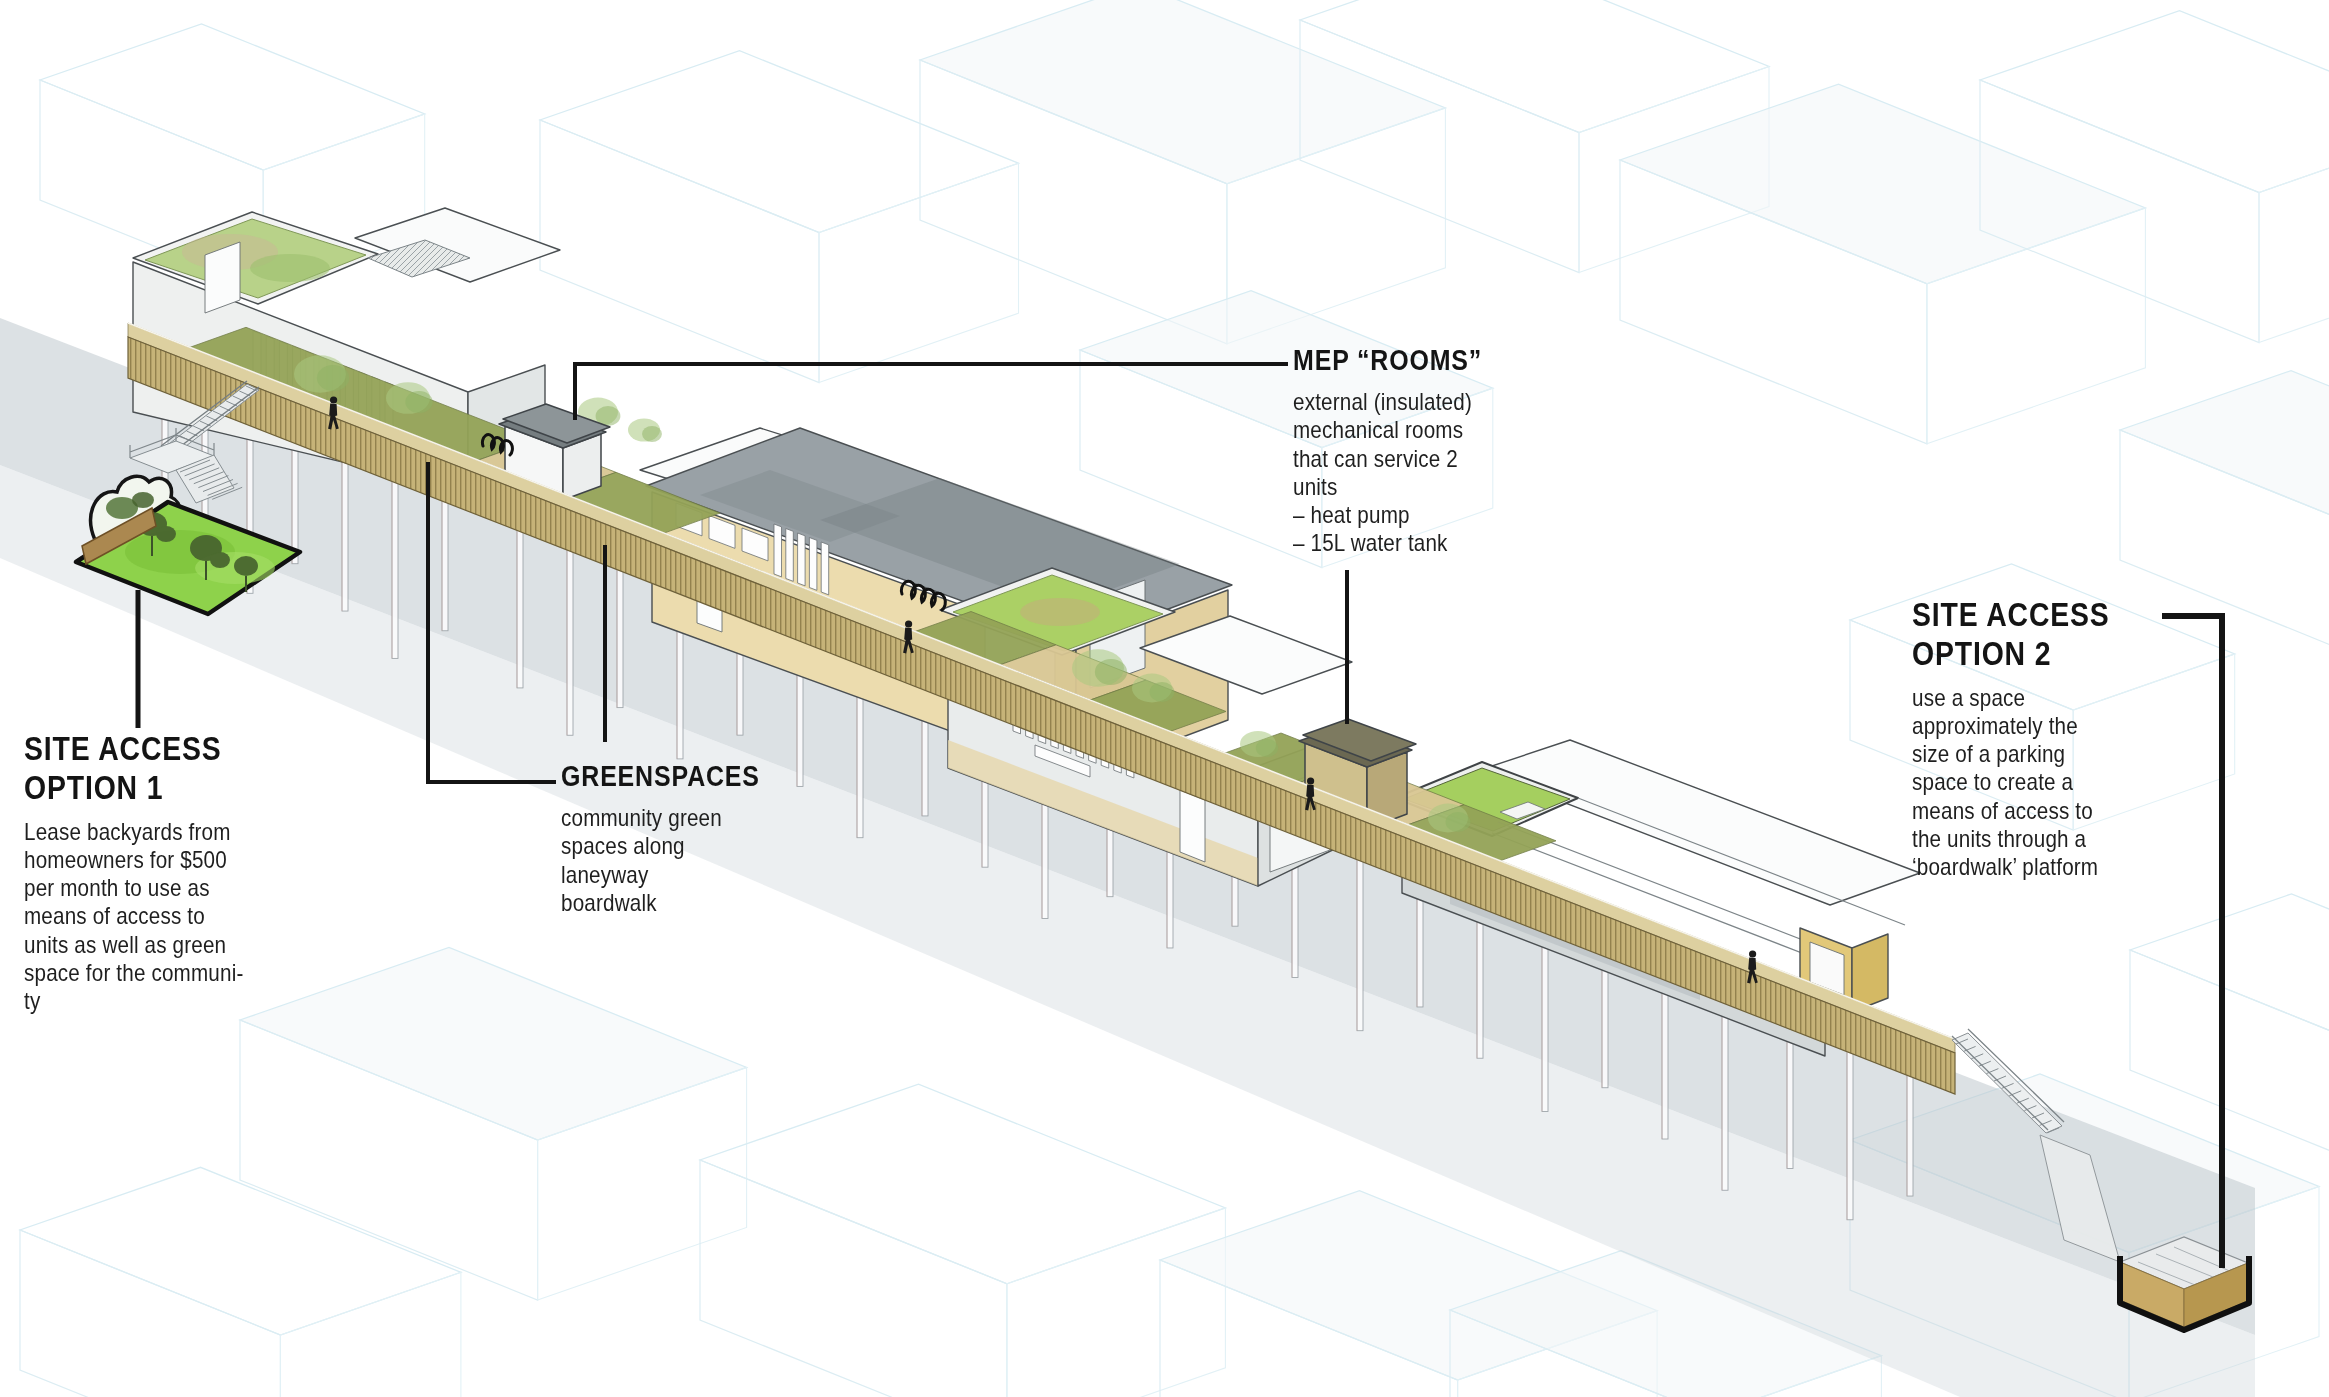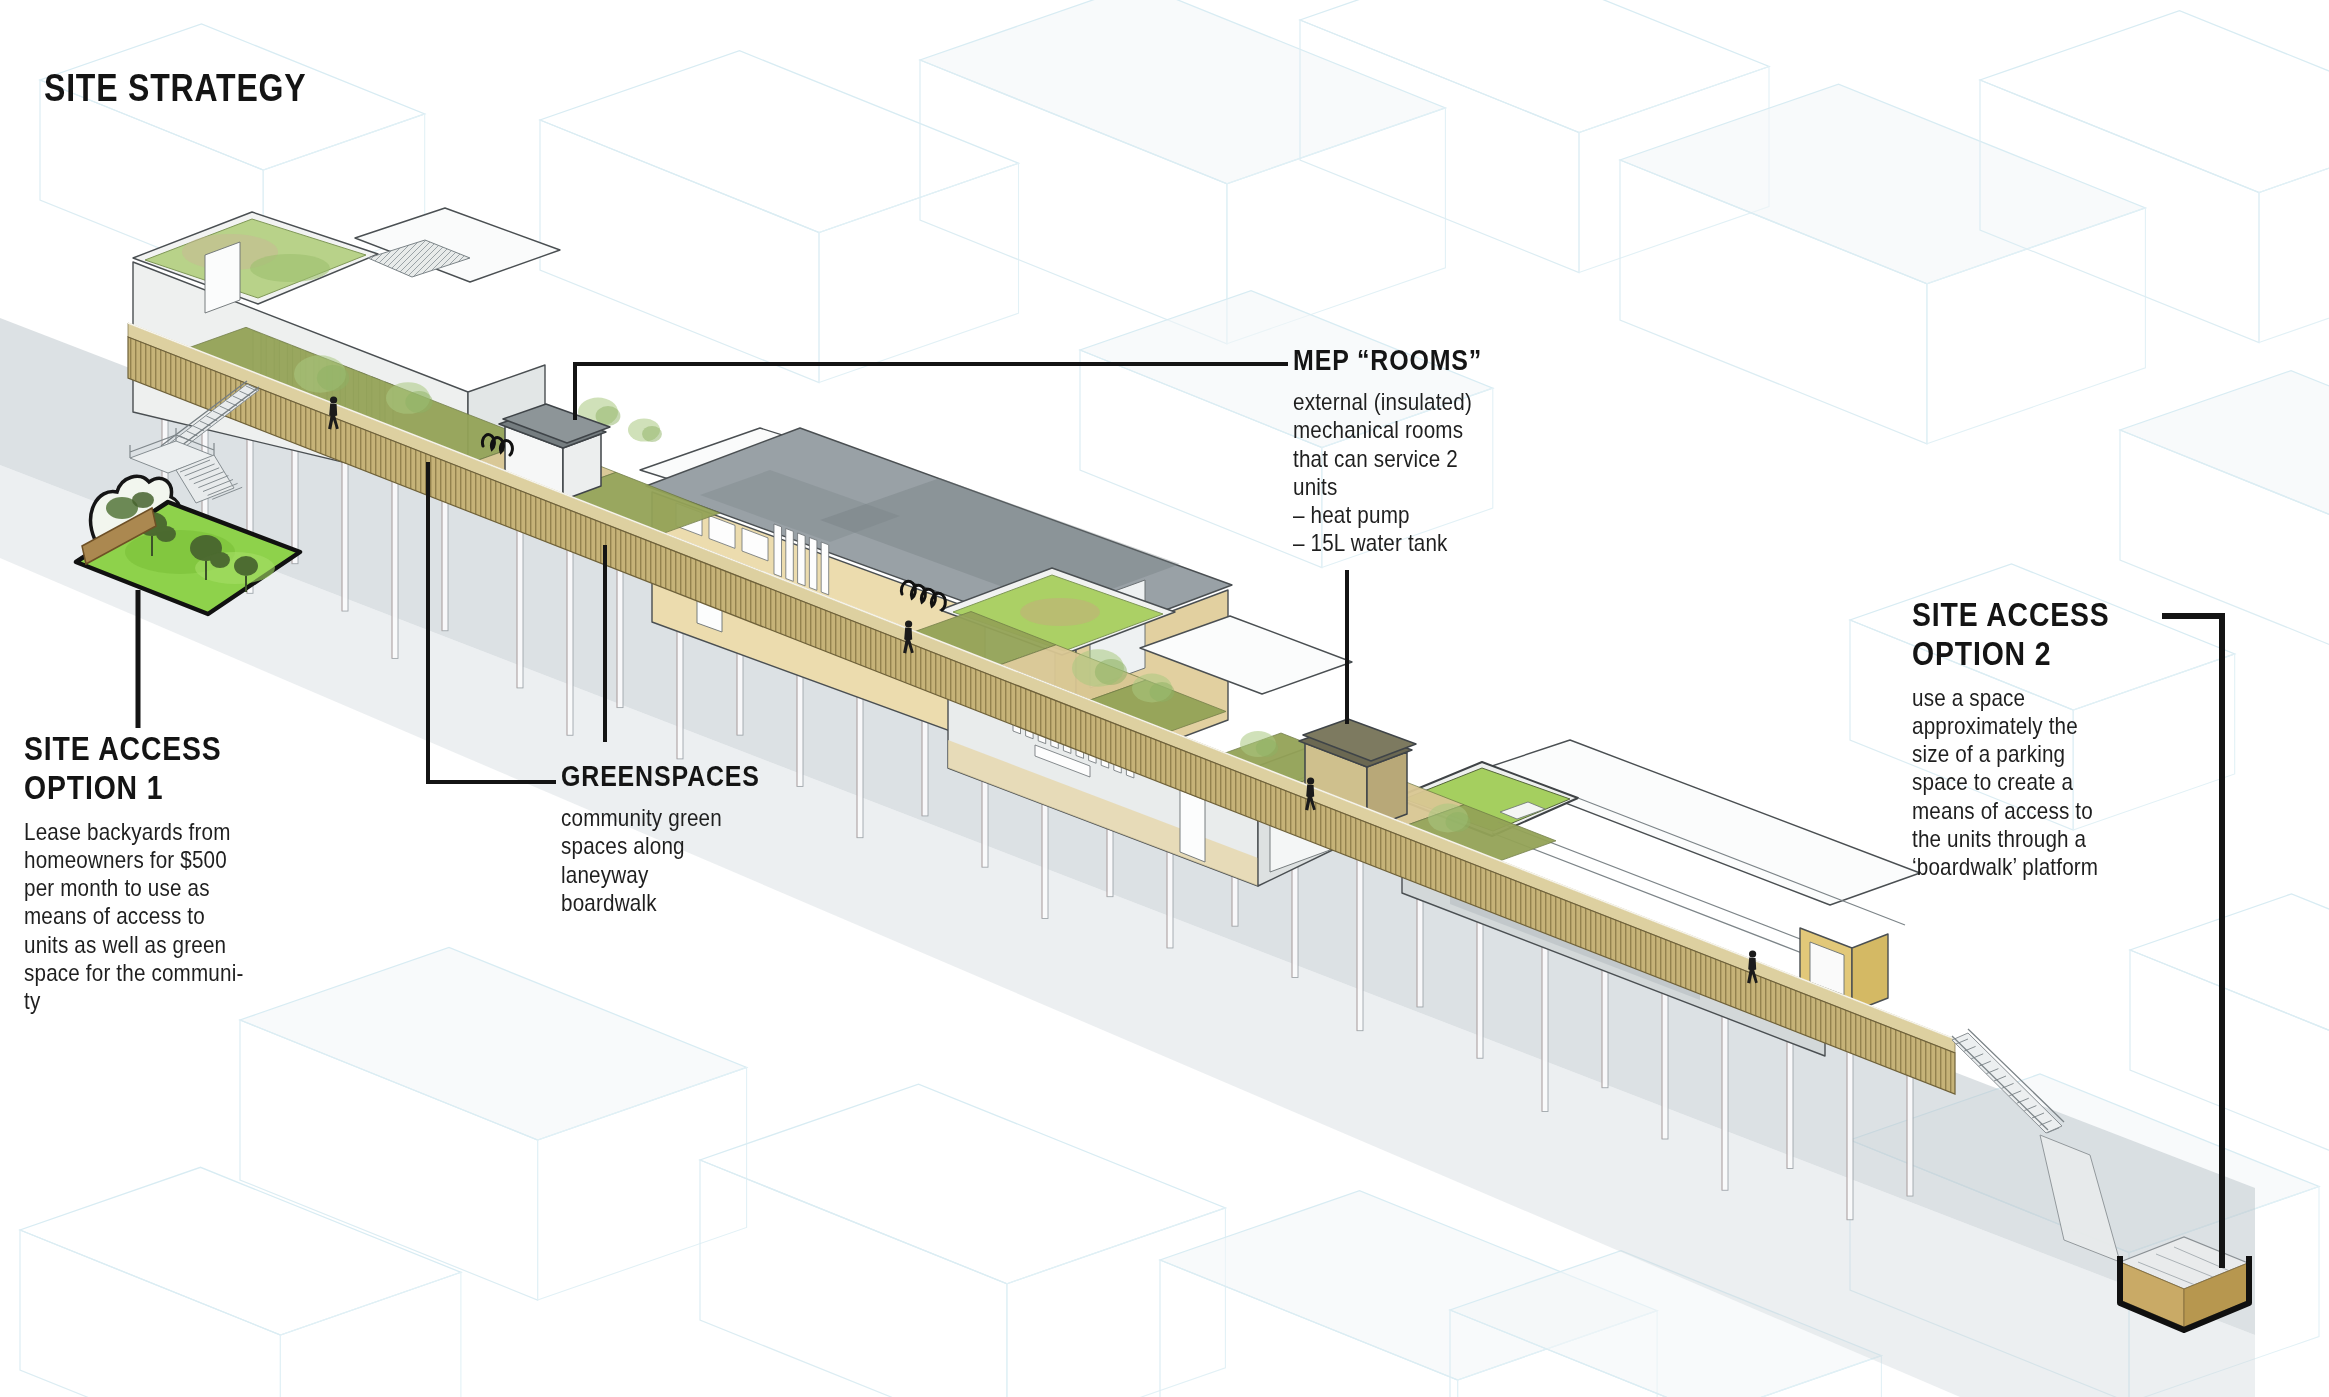--- a/index.html
+++ b/index.html
@@ -384,23 +384,20 @@
   <g fill="none" stroke="#141414" stroke-linejoin="miter">
     <path d="M138,590 L138,728" stroke-width="5"></path>
     <path d="M428,462 L428,782 L556,782" stroke-width="4"></path>
     <path d="M605,545 L605,742" stroke-width="4"></path>
     <path d="M575,420 L575,364 L1288,364" stroke-width="4"></path>
     <path d="M1347,570 L1347,724" stroke-width="4"></path>
     <path d="M2162,616 L2222,616 L2222,1268" stroke-width="6"></path>
   </g>
 </svg>
 
-<div id="title-block" style="position:absolute;left:44px;top:66px;">
-  <h1>SITE STRATEGY</h1>
-</div>
 
 <div class="annot" style="left:24px;top:730px;width:260px;">
   <h2 class="h-big">SITE ACCESS
 OPTION 1</h2>
   <div class="body">Lease backyards from
 homeowners for $500
 per month to use as
 means of access to
 units as well as green
 space for the communi-

